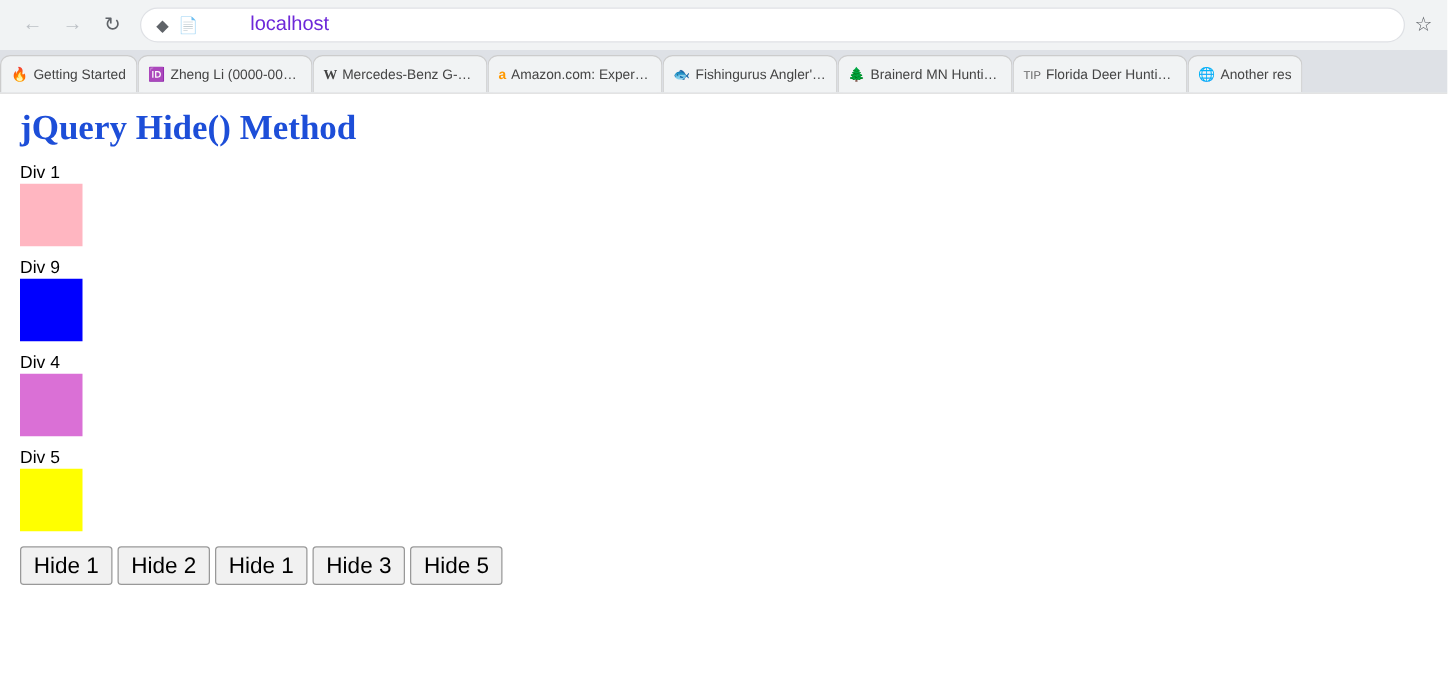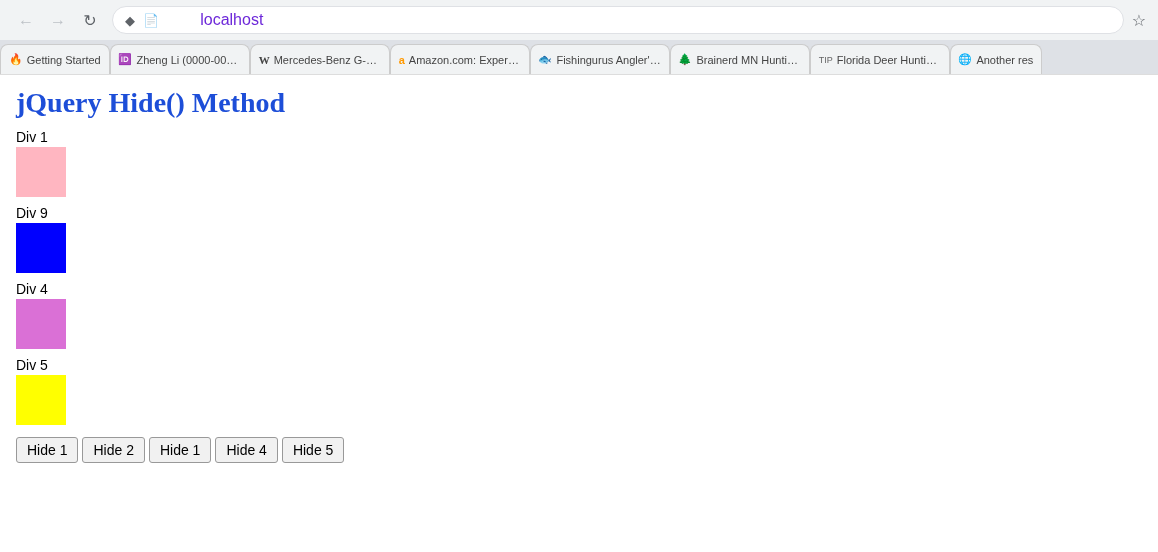--- a/index.html
+++ b/index.html
@@ -158,21 +158,21 @@
     .div-box-5 { background: #ffff00; }
 
     .buttons-row {
       display: flex;
       gap: 4px;
       margin-top: 12px;
     }
 
     .hide-btn {
       padding: 4px 10px;
-      font-size: 14px;
+      font-size: 18px;
       background: #f1f1f1;
       border: 1px solid #999;
       border-radius: 3px;
       cursor: pointer;
       color: #000;
     }
   </style>
 </head>
 <body>
 
@@ -249,16 +249,16 @@
 
   <div class="div-item">
     <div class="div-label">Div 5</div>
     <div class="div-box div-box-5"></div>
   </div>
 
   <div class="buttons-row">
     <button class="hide-btn">Hide 1</button>
     <button class="hide-btn">Hide 2</button>
     <button class="hide-btn">Hide 1</button>
-    <button class="hide-btn">Hide 4</button>
+    <button class="hide-btn">Hide 3</button>
     <button class="hide-btn">Hide 5</button>
   </div>
 </div>
 
 </body></html>

